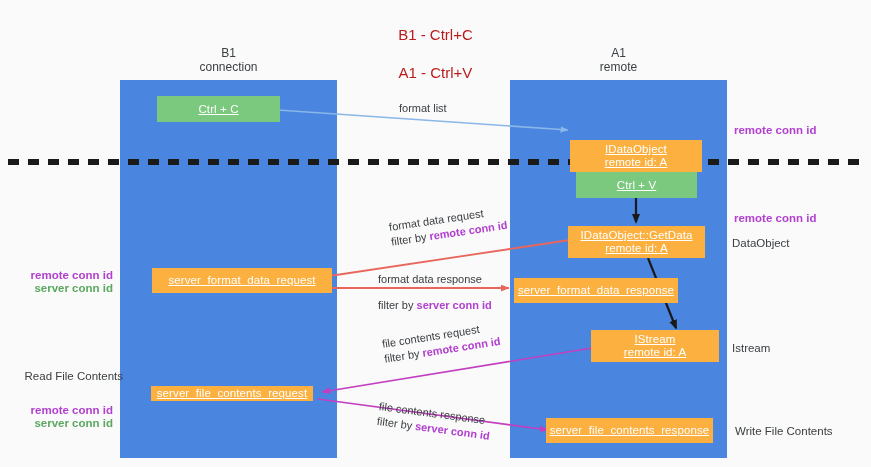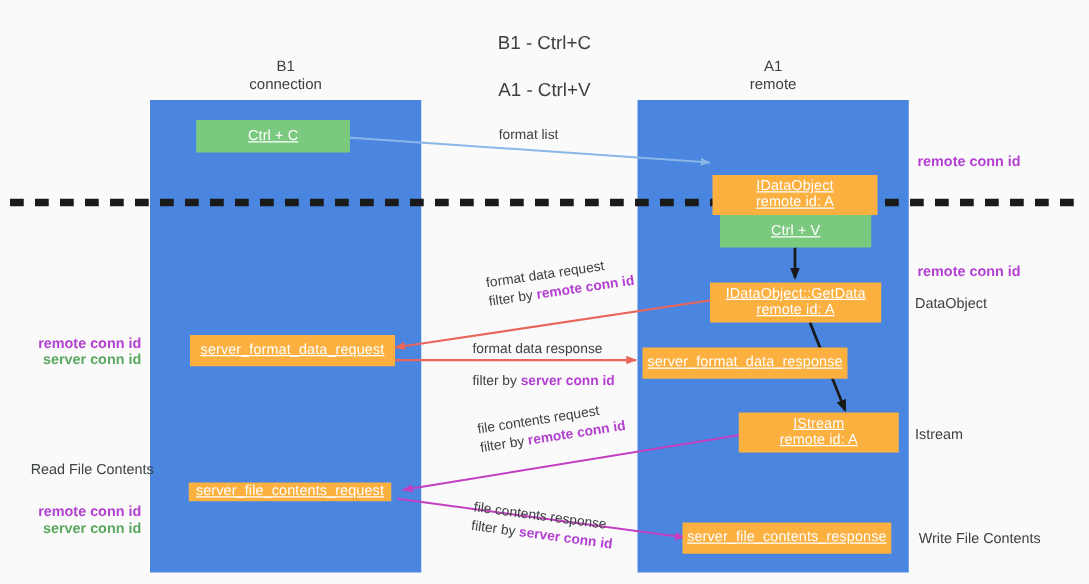--- a/index.html
+++ b/index.html
@@ -11,21 +11,21 @@
     overflow:hidden;
     -webkit-font-smoothing:antialiased;
   }
   #stage{position:absolute;left:0;top:0;width:871px;height:467px;}
   .abs{position:absolute;}
 
   
   #title{
     left:0;top:6px;width:871px;
     text-align:center;
-    font-size:15px;color:#404040;line-height:19px;
+    font-size:15px;color:#b91c1c;line-height:19px;
     white-space:pre-line;
   }
   #title .tl{display:block;}
 
   
   .lane-head{
     text-align:center;font-size:12px;color:#3c4043;line-height:14px;
   }
   .lane-head .n{display:block;}
   .lane-head .s{display:block;}
@@ -123,21 +123,21 @@
   <div class="abs box green" style="left:157px;top:96px;width:123px;height:26px;">Ctrl + C</div>
 
   <div class="abs box orange" style="left:570px;top:116px;width:132px;height:32px;margin-top:24px;">IDataObject
 remote id: A</div>
 
   <div class="abs box green" style="left:576px;top:172px;width:121px;height:26px;">Ctrl + V</div>
 
   <div class="abs box orange" style="left:568px;top:226px;width:137px;height:32px;">IDataObject::GetData
 remote id: A</div>
 
-  <div class="abs box orange" style="left:152px;top:268px;width:164px;height:25px;">server_format_data_request</div>
+  <div class="abs box orange" style="left:152px;top:268px;width:180px;height:25px;">server_format_data_request</div>
 
   <div class="abs box orange" style="left:514px;top:278px;width:164px;height:25px;">server_format_data_response</div>
 
   <div class="abs box orange" style="left:591px;top:330px;width:128px;height:32px;">IStream
 remote id: A</div>
 
   <div class="abs box orange" style="left:151px;top:386px;width:162px;height:15px;">server_file_contents_request</div>
 
   <div class="abs box orange" style="left:546px;top:418px;width:167px;height:25px;">server_file_contents_response</div>
 

